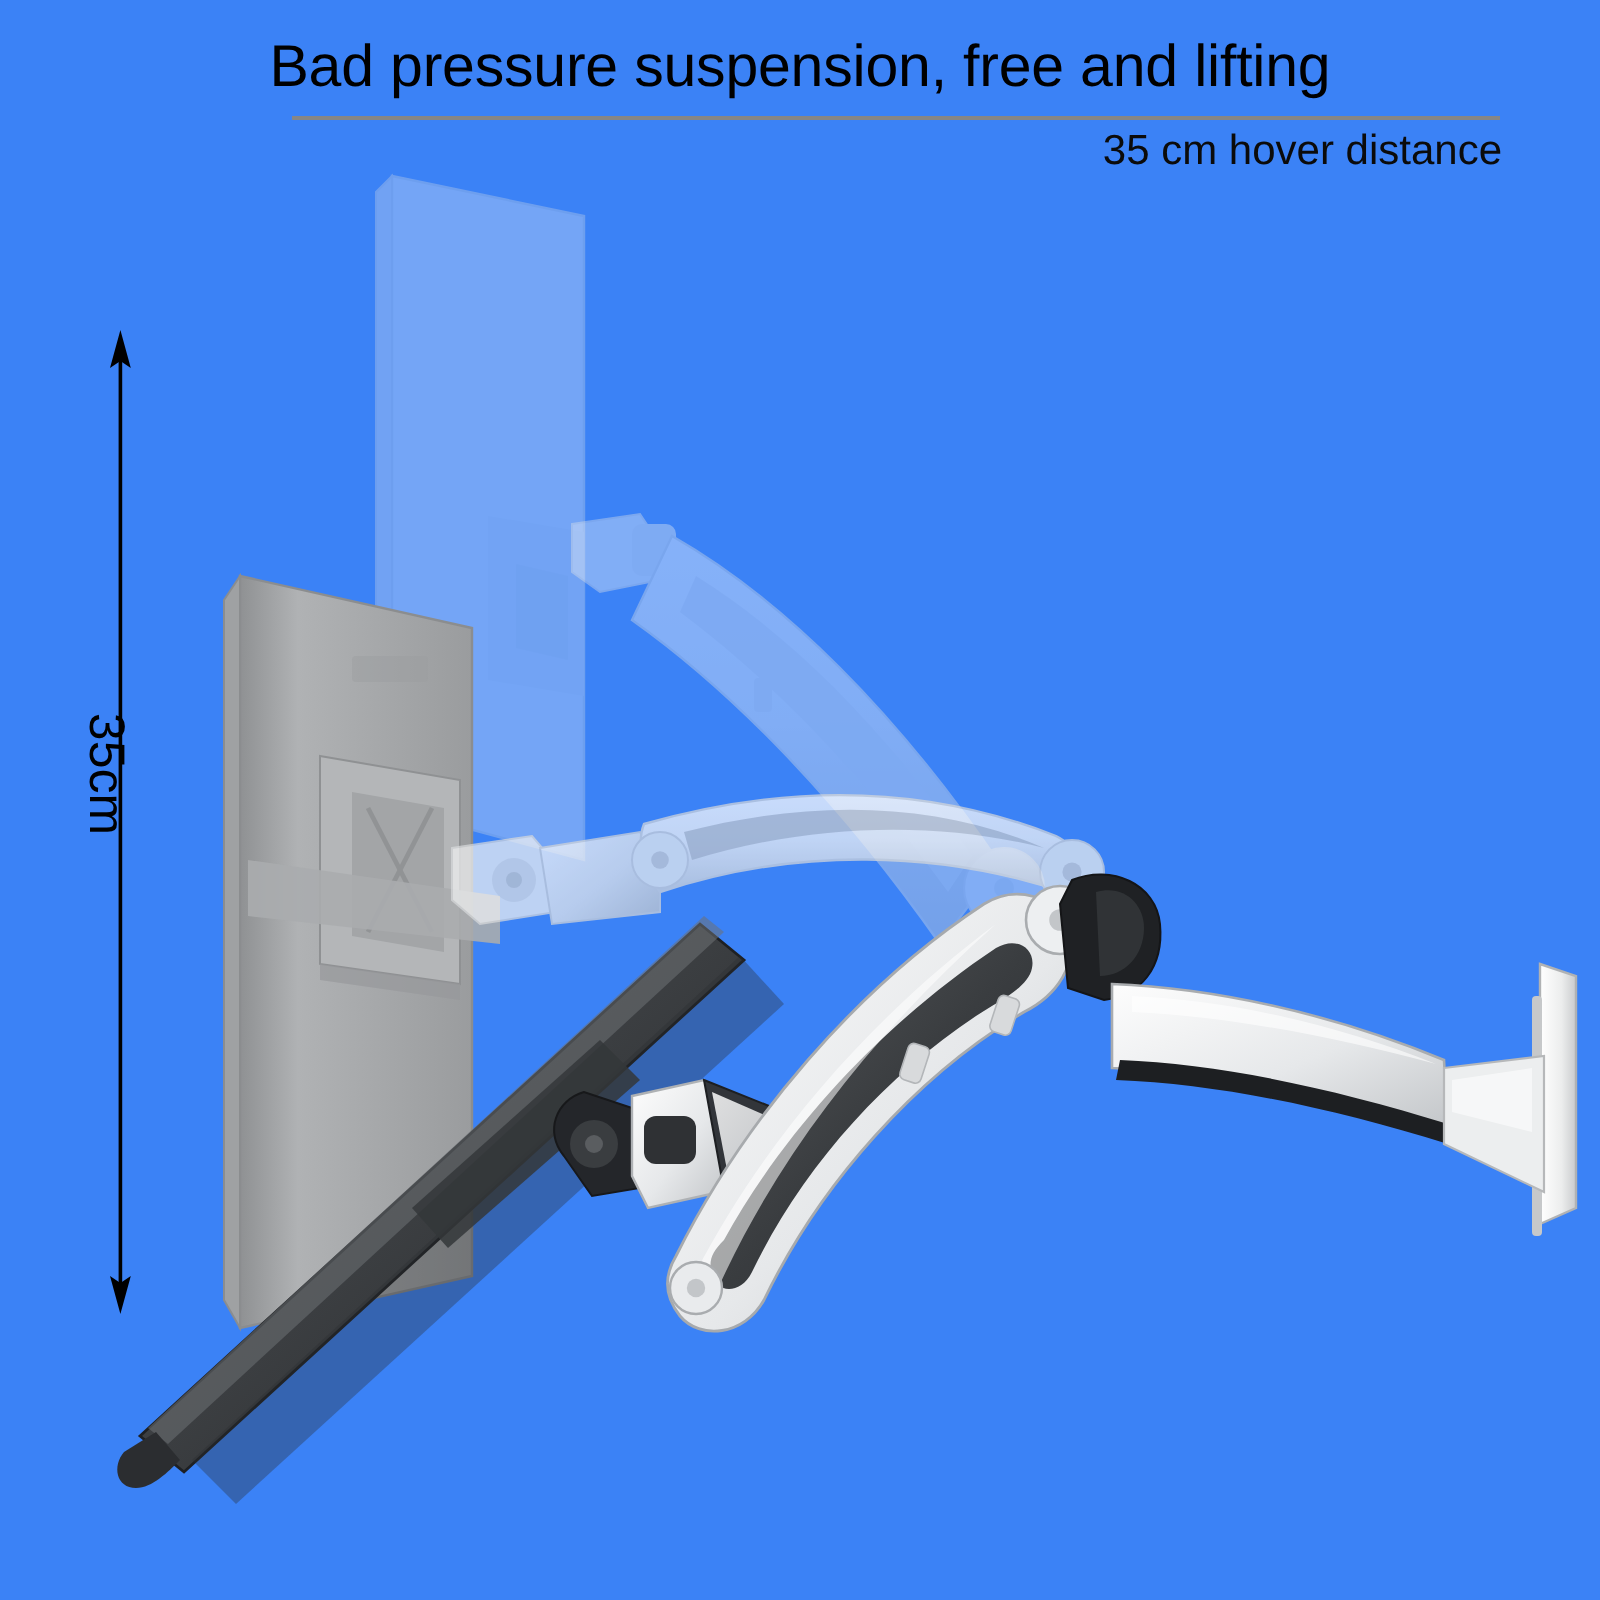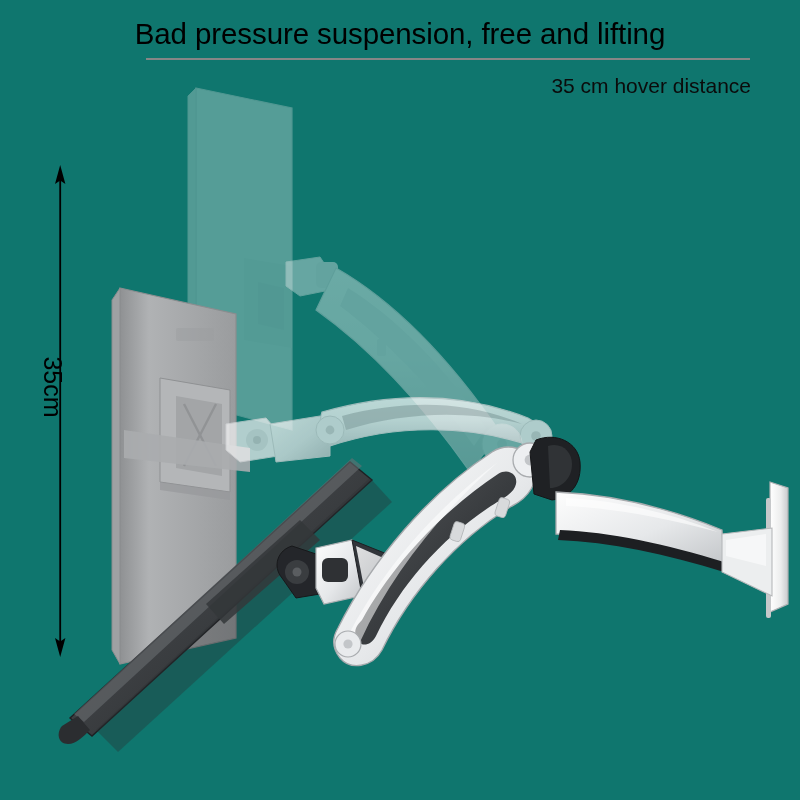--- a/index.html
+++ b/index.html
@@ -8,21 +8,21 @@
     padding: 0;
     background: #ffffff;
   }
   body {
     font-family: "Liberation Sans", sans-serif;
   }
   #page {
     position: relative;
     width: 800px;
     height: 800px;
-    background: #0f766e;
+    background: #3b82f6;
     overflow: hidden;
   }
 
   
   #title {
     position: absolute;
     left: 0;
     top: 19px;
     width: 800px;
     text-align: center;
@@ -36,21 +36,21 @@
     position: absolute;
     left: 146px;
     top: 58px;
     width: 604px;
     height: 2px;
     background: #868686;
   }
   #subtitle {
     position: absolute;
     left: 0;
-    top: 75px;
+    top: 65px;
     width: 751px;
     text-align: right;
     font-size: 21px;
     line-height: 1.0;
     color: #0b0b0b;
     white-space: nowrap;
   }
 
   
   #dim-arrow {

